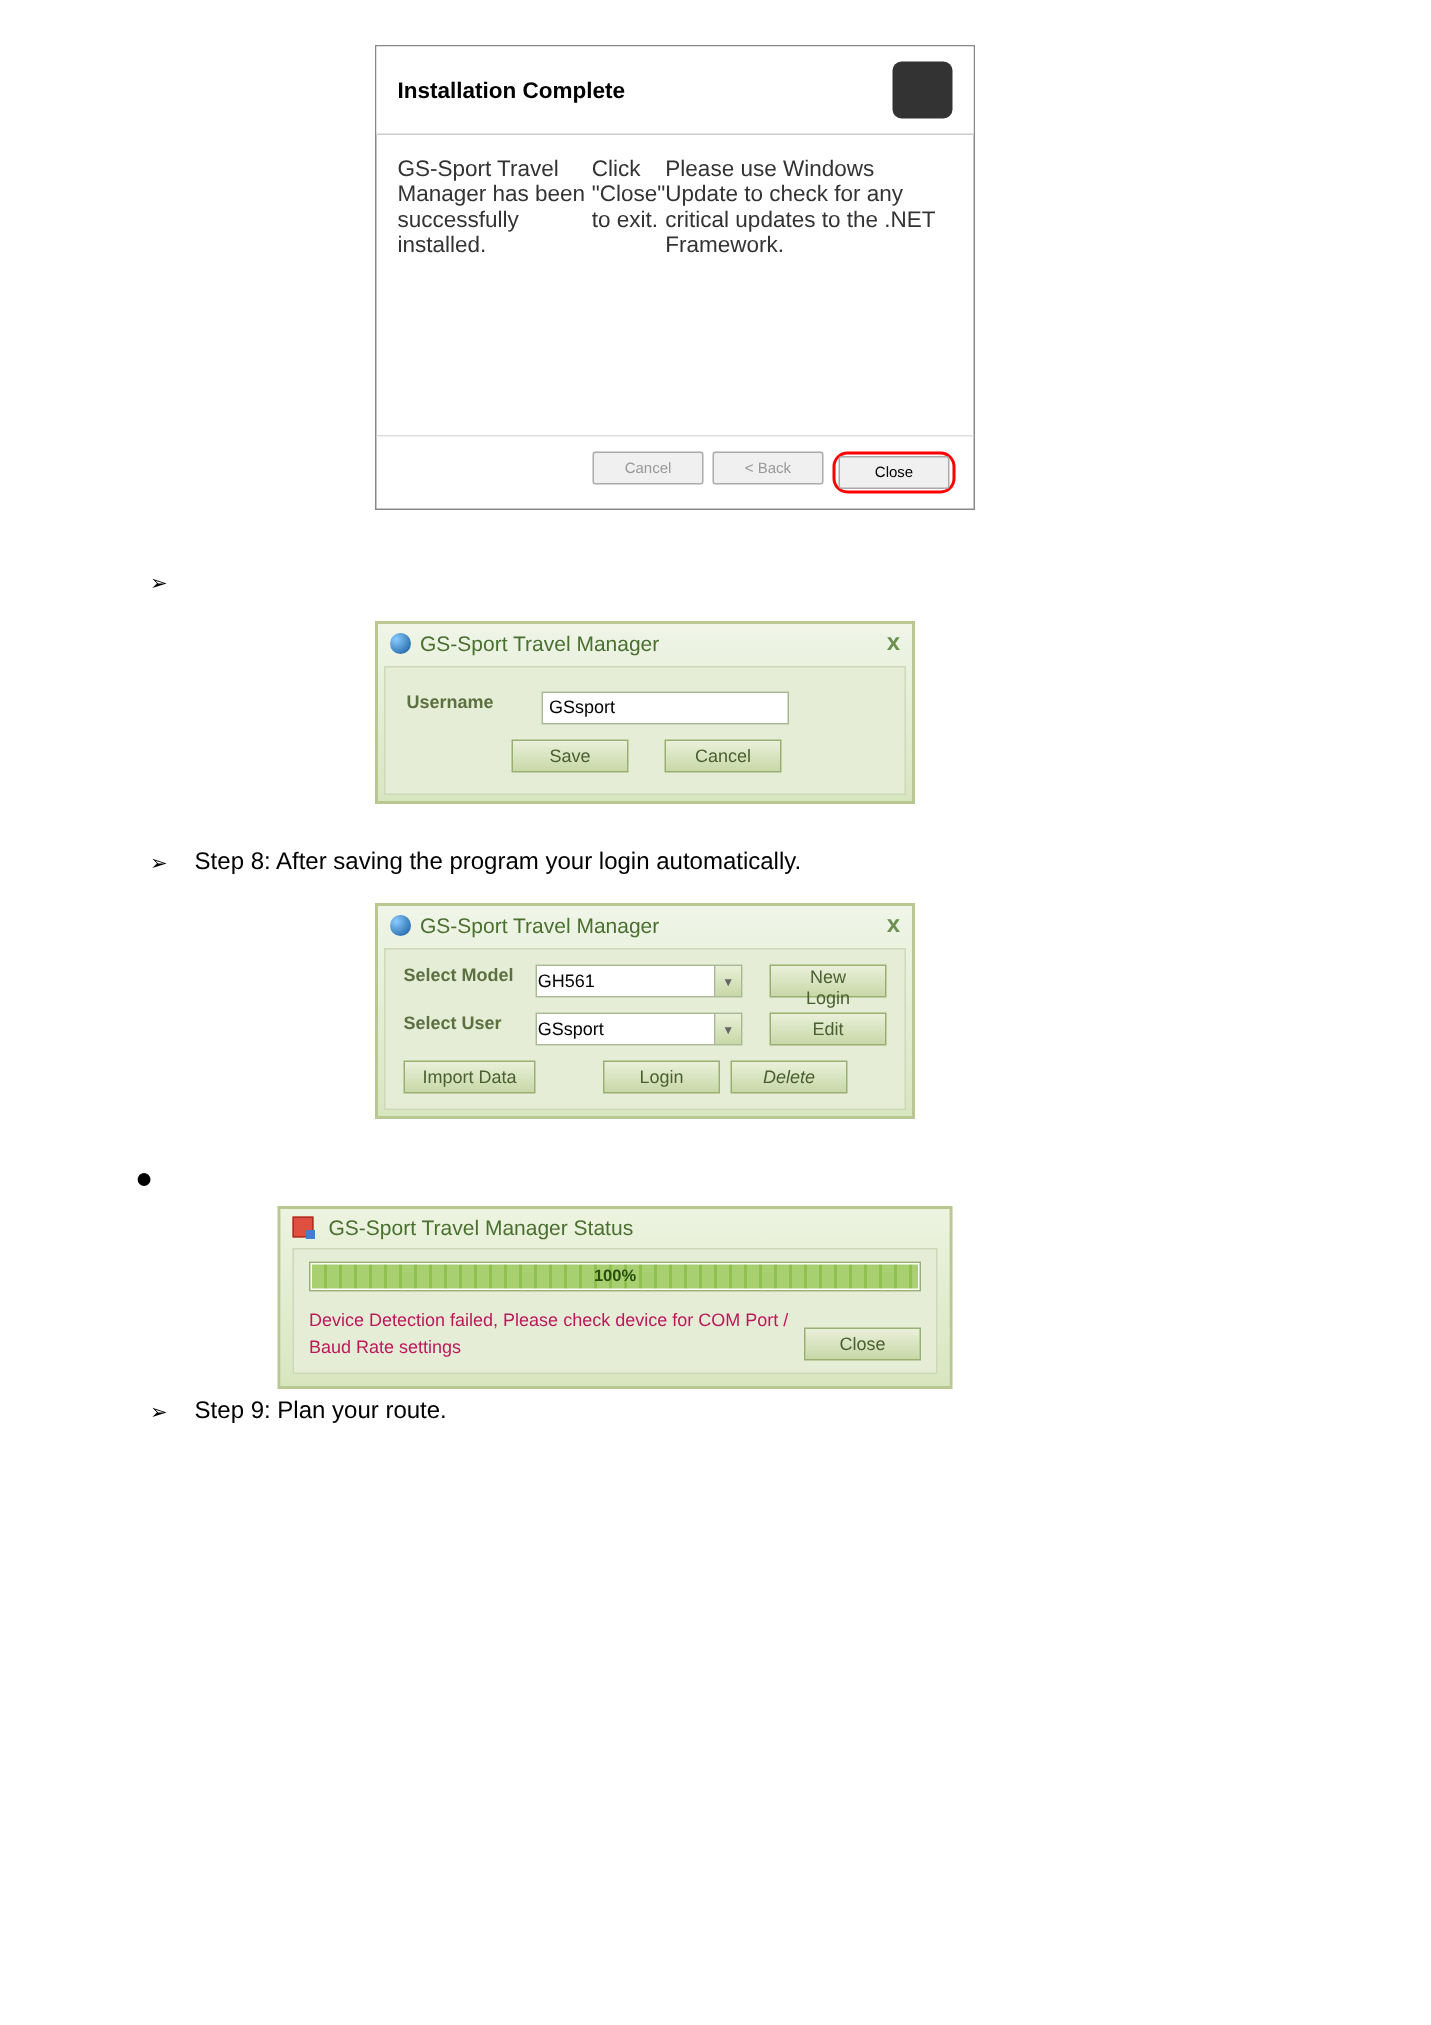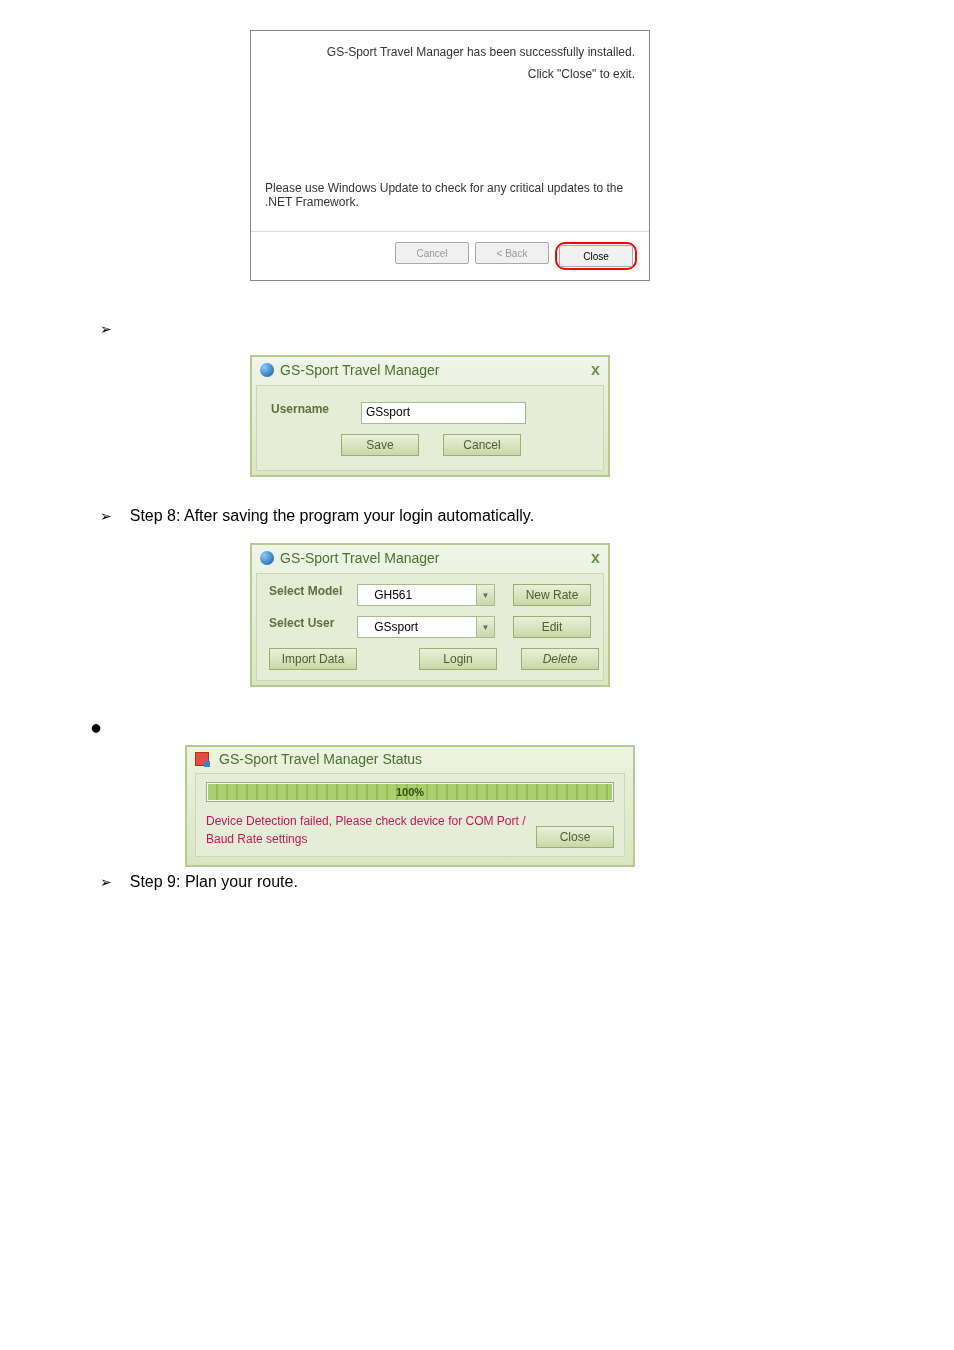--- a/index.html
+++ b/index.html
@@ -50,26 +50,25 @@
     }
     .installer-header h2 { font-size: 15px; font-weight: bold; }
     .installer-logo {
       width: 40px; height: 38px;
       background: #333;
       border-radius: 6px;
       position: relative;
     }
     .installer-body {
       padding: 14px 14px 14px 14px;
-      font-size: 12px;
+      font-size: 15px;
       color: #333;
       height: 200px;
       display: flex;
-      flex-direction: column;
-      align-items: flex-end;
+      flex-direction: row;
     }
     .installer-body p { margin-bottom: 8px; }
     .installer-body .spacer { flex: 1; }
     .installer-footer {
       padding: 10px 12px;
       display: flex;
       justify-content: flex-end;
       gap: 6px;
       border-top: 1px solid #ddd;
     }
@@ -166,21 +165,21 @@
       font-size: 12px;
       max-width: 165px;
     }
     .form-row .select-input {
       width: 140px;
       height: 22px;
       background: #fff;
       border: 1px solid #a8b890;
       display: flex;
       align-items: center;
-      padding: 0 16px;
+      padding: 0 0;
       font-size: 12px;
       position: relative;
     }
     .select-input .chev {
       position: absolute;
       right: 0;
       top: 0;
       width: 18px;
       height: 20px;
       background: linear-gradient(to bottom, #eaf0d8, #c8d8a8);
@@ -201,21 +200,21 @@
       padding: 0 10px;
     }
     .btn-row {
       display: flex;
       justify-content: flex-end;
       gap: 8px;
       margin-left: 90px;
     }
     .btn-row-3 {
       display: flex;
-      gap: 24px;
+      gap: 7px;
       align-items: center;
     }
 
     .wide-green-dialog {
       width: 450px;
       margin: 0 auto 6px 95px;
       border: 2px solid #b8c890;
       background: linear-gradient(to bottom, #edf3e0, #d8e6c0);
       font-size: 12px;
     }
@@ -270,20 +269,24 @@
       position: absolute;
       width: 6px; height: 6px;
       background: #4080d0;
       right: -2px; bottom: -2px;
     }
   </style>
 </head>
 <body>
 
 <div class="installer-window">
+  <div class="installer-header">
+    <h2>Installation Complete</h2>
+    <div class="installer-logo"></div>
+  </div>
   <div class="installer-body">
     <p>GS-Sport Travel Manager has been successfully installed.</p>
     <p>Click "Close" to exit.</p>
     <div class="spacer"></div>
     <p>Please use Windows Update to check for any critical updates to the .NET Framework.</p>
   </div>
   <div class="installer-footer">
     <button disabled="">Cancel</button>
     <button disabled="">&lt; Back</button>
     <span class="close-highlight">
@@ -329,21 +332,21 @@
     </span>
     <span class="green-close">x</span>
   </div>
   <div class="green-body" style="padding:10px 12px;">
     <div class="form-row">
       <span class="label">Select Model</span>
       <div class="select-input">
         <span>GH561</span>
         <span class="chev">▼</span>
       </div>
-      <button class="green-btn" style="margin-left:18px;">New Rate</button>
+      <button class="green-btn" style="margin-left:18px;">New Login</button>
     </div>
     <div class="form-row">
       <span class="label">Select User</span>
       <div class="select-input">
         <span>GSsport</span>
         <span class="chev">▼</span>
       </div>
       <button class="green-btn" style="margin-left:18px;">Edit</button>
     </div>
     <div class="btn-row-3">

